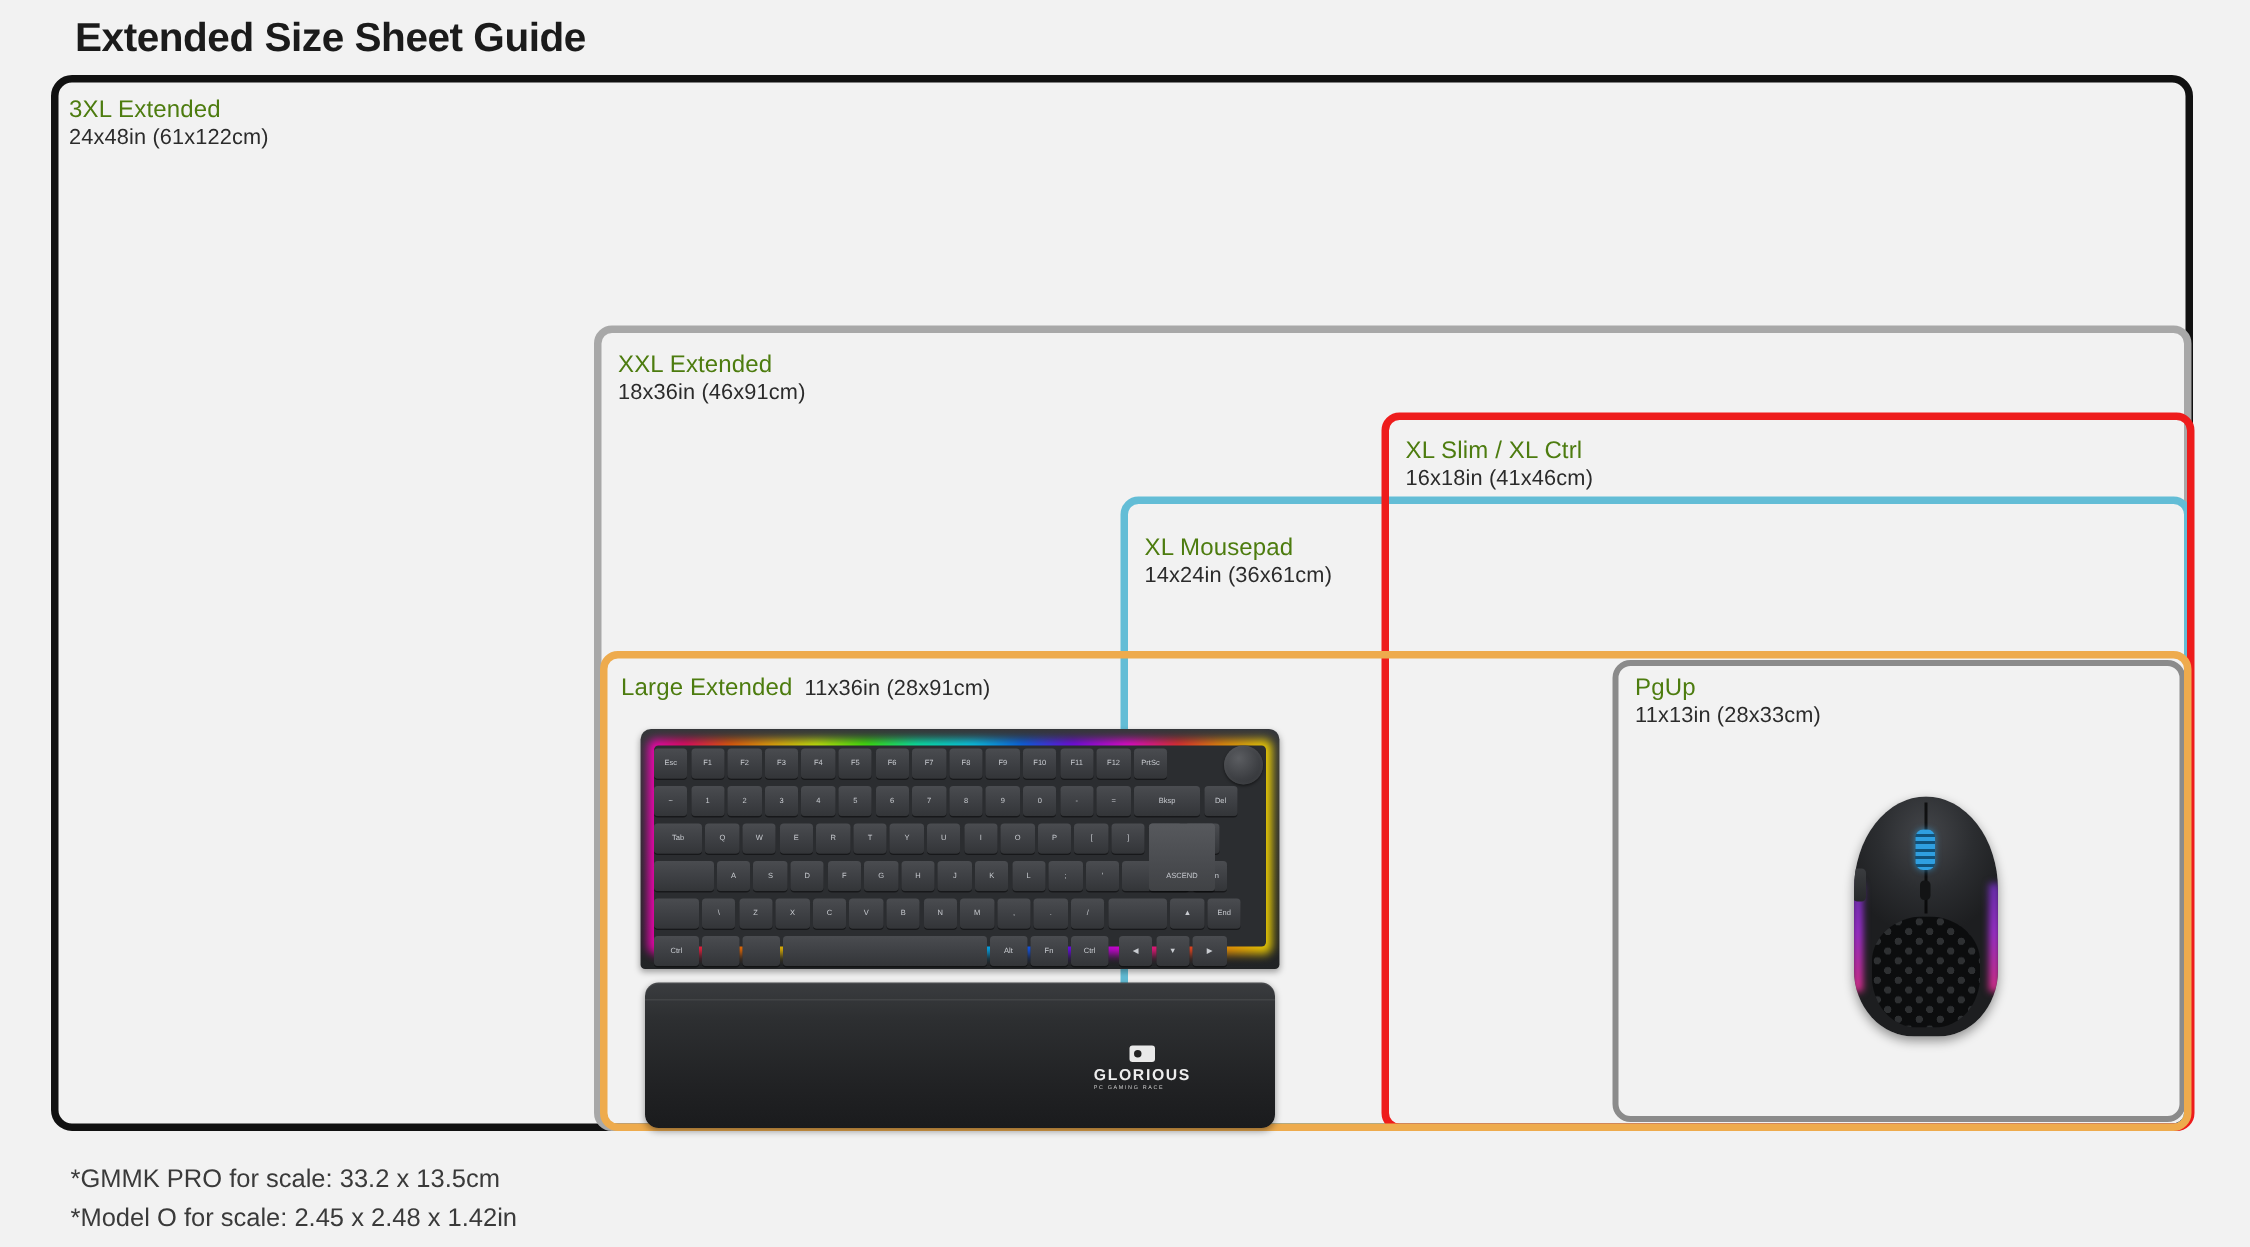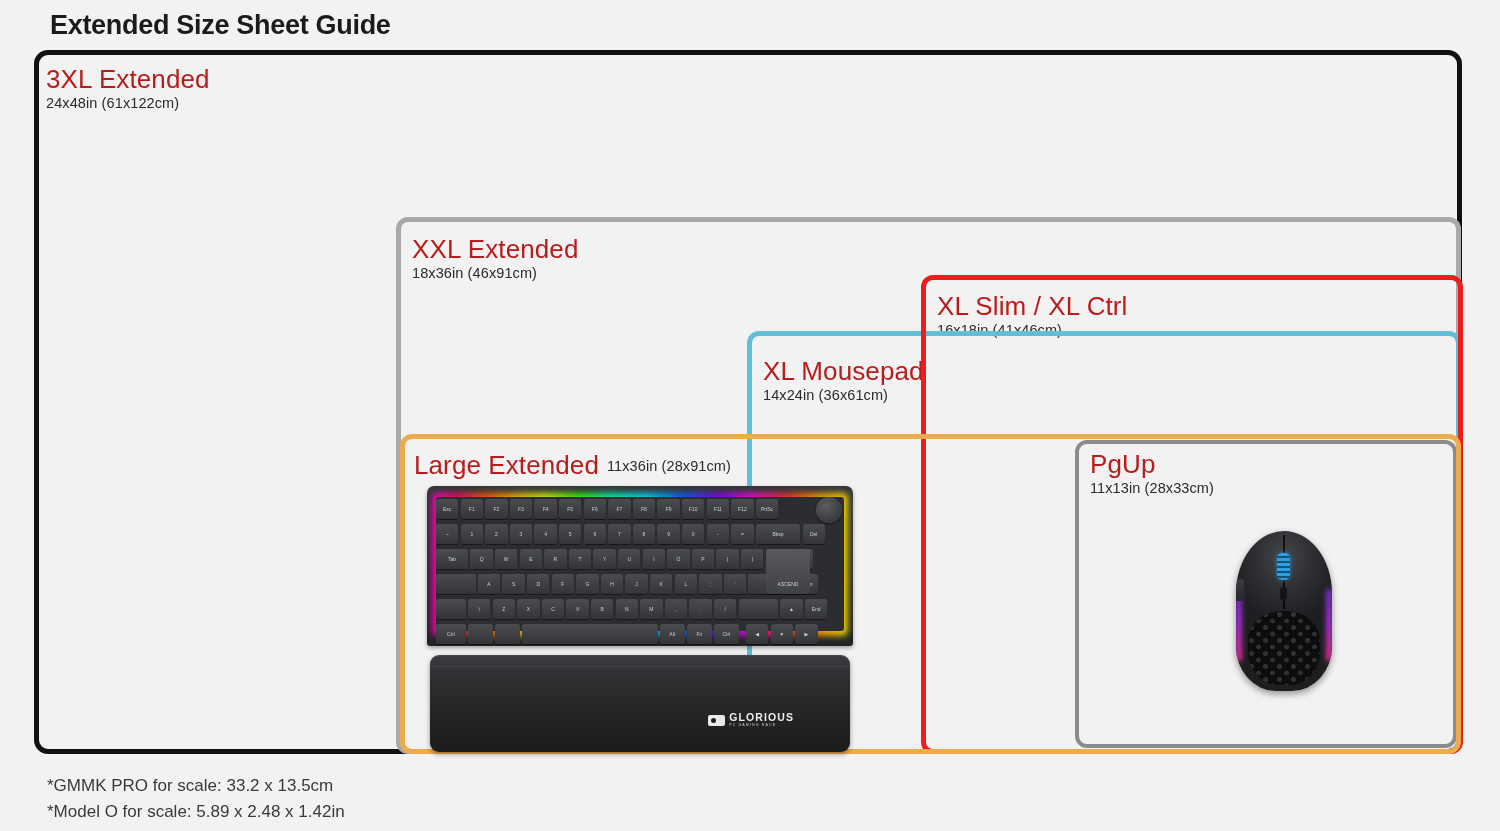--- a/index.html
+++ b/index.html
@@ -37,24 +37,24 @@
     border-radius: 12px;
     background: transparent;
   }
 
   .frame-label {
     position: absolute;
     white-space: nowrap;
     color: #2b2b2b;
   }
   .frame-name {
-    font-size: 26px;
+    font-size: 16px;
     font-weight: 400;
     letter-spacing: 0.1px;
-    color: #b91c1c;
+    color: #4d7c0f;
   }
   .frame-dims {
     font-size: 14.5px;
     font-weight: 400;
     color: #2b2b2b;
     letter-spacing: 0.1px;
   }
   .label-stack .frame-name { display: block; line-height: 1.12; }
   .label-stack .frame-dims { display: block; margin-top: 2px; line-height: 1.1; }
 
@@ -200,21 +200,21 @@
   }
   #wrist-seam {
     position: absolute;
     left: 0; right: 0; top: 11px;
     height: 1px;
     background: rgba(255,255,255,.07);
   }
   #wrist-logo {
     position: absolute;
     right: 56px; bottom: 24px;
-    display: flex; align-items: center; gap: 4px;
+    display: flex; align-items: center; gap: 4px; flex-direction: column;
   }
   #wrist-logo-mark {
     width: 17px; height: 11px;
     background: #e9e9e9;
     border-radius: 2px;
     position: relative;
   }
   #wrist-logo-mark::after {
     content: "";
     position: absolute;
@@ -479,16 +479,16 @@
       <div id="mouse-sidebtns"></div>
       <div id="mouse-split"></div>
       <div id="mouse-scroll"></div>
       <div id="mouse-dpi"></div>
       <div id="mouse-honeycomb"></div>
     </div>
   </div>
 
   <div id="footnotes">
     <div>*GMMK PRO for scale: 33.2 x 13.5cm</div>
-    <div>*Model O for scale: 5.89 x 2.48 x 1.42in</div>
+    <div>*Model O for scale: 2.45 x 2.48 x 1.42in</div>
   </div>
 
 </div>
 
 </body></html>

